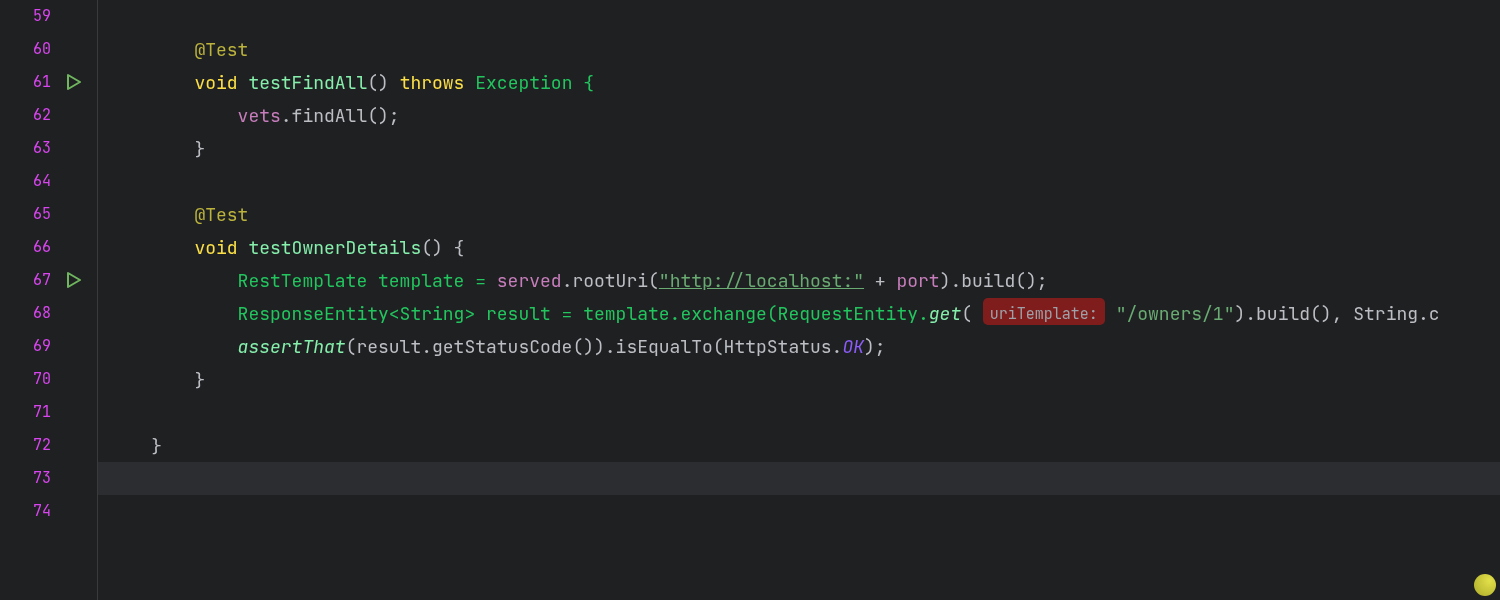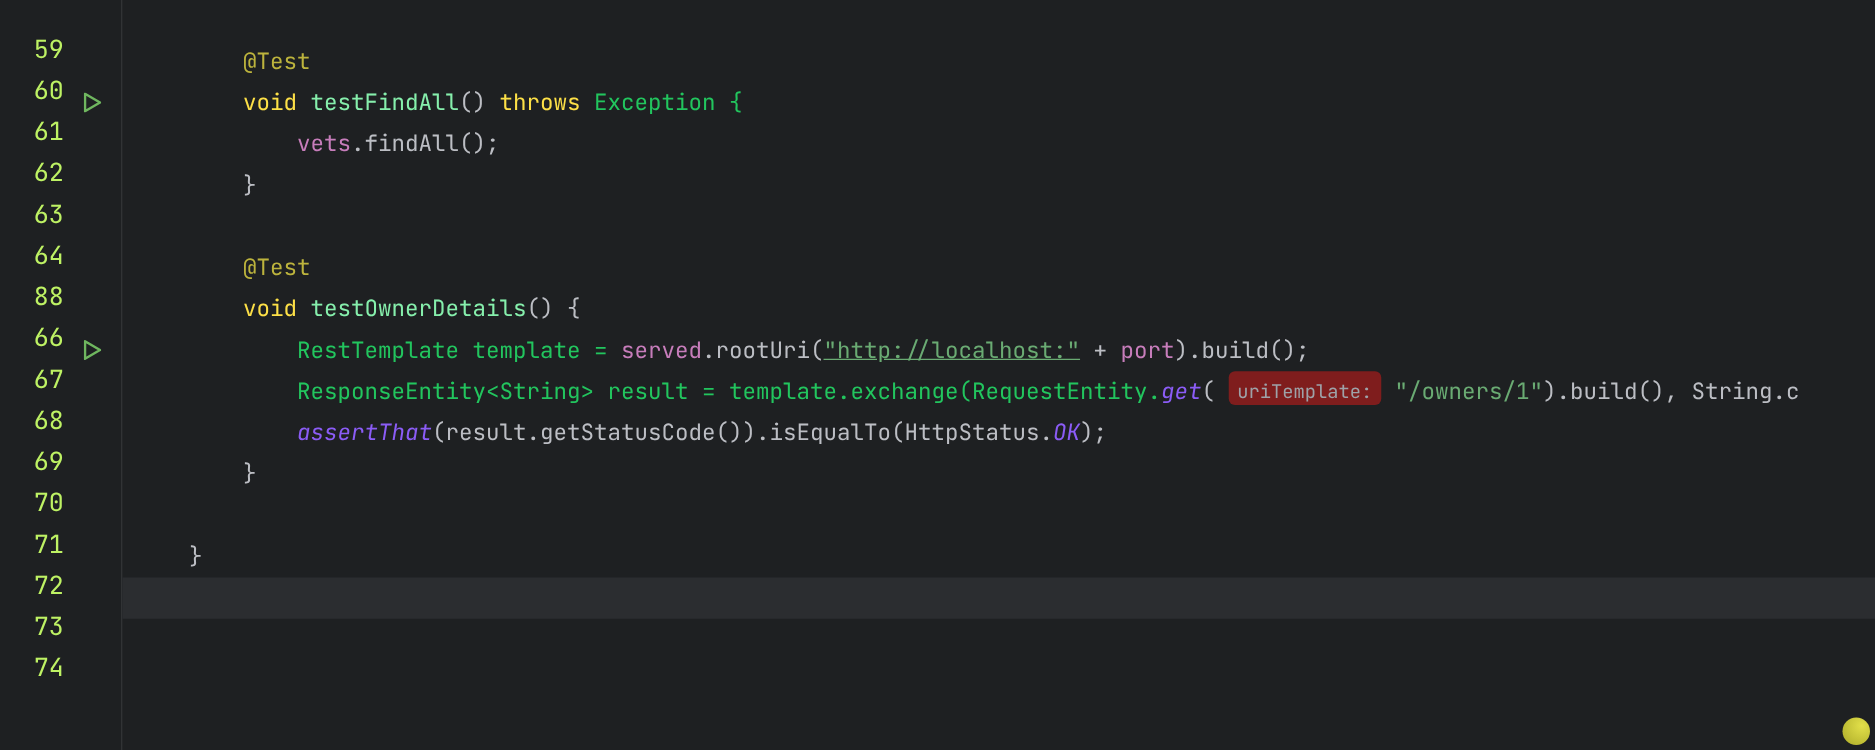--- a/index.html
+++ b/index.html
@@ -25,25 +25,24 @@
     position: relative;
   }
   .gutter-row {
     height: 33px;
     position: relative;
   }
   .lineno {
     position: absolute;
     right: 46px;
     top: 0;
-    color: #bef264;
-    font-size: 20px;
+    color: #d946ef;
+    font-size: 15px;
     text-align: right;
     user-select: none;
-    margin-top: 23px;
   }
   .run-icon {
     position: absolute;
     right: 14px;
     top: 8px;
     width: 16px;
     height: 16px;
     cursor: pointer;
   }
   .run-icon svg { display: block; }
@@ -63,21 +62,21 @@
   }
   
   .tk-annotation { color: #bcb33d; }
   .tk-keyword    { color: #fde047; }
   .tk-methoddecl { color: #86efac; }
   .tk-type       { color: #22c55e; }
   .tk-default    { color: #bcbec4; }
   .tk-comment    { color: #7a7e85; }
   .tk-field      { color: #c77dbb; }
   .tk-static     { color: #8b5cf6; font-style: italic; }
-  .tk-staticcall { color: #8b5cf6; font-style: italic; }
+  .tk-staticcall { color: #86efac; font-style: italic; }
   .tk-string     { color: #6aab73; }
   .tk-link       { color: #6aab73; text-decoration: underline; }
   .tk-hint-box {
     background: #7f1d1d;
     color: #9ea2a8;
     border-radius: 5px;
     padding: 7px 7px 2px 7px;
     font-size: 15px;
     line-height: 18px;
     display: inline-block;
@@ -115,21 +114,21 @@
       <div class="gutter-row">
         <span class="lineno">62</span>
       </div>
       <div class="gutter-row">
         <span class="lineno">63</span>
       </div>
       <div class="gutter-row">
         <span class="lineno">64</span>
       </div>
       <div class="gutter-row">
-        <span class="lineno">88</span>
+        <span class="lineno">65</span>
       </div>
       <div class="gutter-row">
         <span class="lineno">66</span>
       </div>
       <div class="gutter-row">
         <span class="lineno">67</span>
         <span class="run-icon">
           <svg width="14" height="16" viewBox="0 0 14 16">
             <path d="M1 1 L13 8 L1 15 Z" fill="none" stroke="#6fb65f" stroke-width="2" stroke-linejoin="round"></path>
           </svg>

